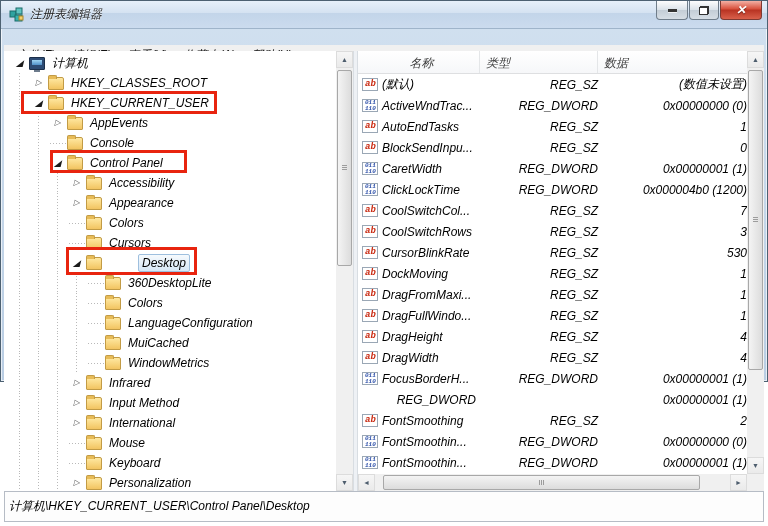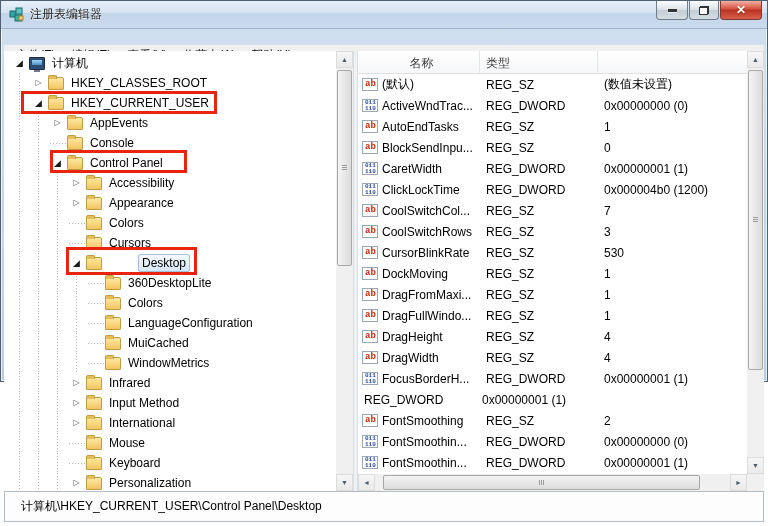--- a/index.html
+++ b/index.html
@@ -4,20 +4,21 @@
 <style>
   * { margin:0; padding:0; box-sizing:border-box; }
   html,body { width:768px; height:526px; overflow:hidden; }
   body { font-family:"Liberation Sans", sans-serif; font-size:12px; color:#000; }
 
   
   .window { position:relative; width:768px; height:382px;
     background:linear-gradient(#d2e1f0,#b9cde3);
     border:1px solid #4d6172;
     box-shadow:inset 0 0 0 1px rgba(255,255,255,.65);
+    font-style:italic;
   }
 
   
   .titlebar { position:absolute; left:0; top:0; right:0; height:28px;
     display:flex; align-items:center; padding:0 6px;
     background:linear-gradient(#e7f0fa 0%,#d4e2f1 45%,#c3d5e9 46%,#cbdbee 100%);
     border-bottom:1px solid #9fb4ca; }
   .app-icon { width:16px; height:16px; margin:0 5px 0 2px; display:inline-block; }
   .title-text { font-size:12px; color:#1c1c1c; text-shadow:0 1px 0 rgba(255,255,255,.8); }
   .winbtns { position:absolute; right:5px; top:0; display:flex; }
@@ -71,21 +72,21 @@
 
   
   .splitter { width:4px; background:#eef1f5; border-right:1px solid #d8dde2; }
 
   
   .list-pane { position:relative; flex:1; background:#fff; overflow:hidden; }
   .list-header { position:absolute; left:0; top:0; right:17px; height:23px; display:flex;
     background:linear-gradient(#ffffff,#f6f7f9); border-bottom:1px solid #dedfe1; }
   .hcell { padding:4px 0 0 6px; color:#3e3e3e; border-right:1px solid #e4e6e8; height:100%; }
   .hcell.c-name { width:122px;text-align:center; } .hcell.c-type { width:118px; } .hcell.c-data { flex:1; border-right:none; }
-  .list-rows { position:absolute; left:0; top:23px; right:17px; }
+  .list-rows { position:absolute; left:0; top:23px; right:17px;text-align:right; }
   .lrow { height:21px; display:flex; align-items:center; }
   .lc-name { width:122px; display:flex; align-items:center; padding-left:4px; overflow:hidden; white-space:nowrap; }
   .lc-type { width:118px; padding-left:6px; white-space:nowrap; }
   .lc-data { flex:1; padding-left:6px; white-space:nowrap; overflow:hidden; }
   .sic, .dic { width:16px; height:13px; flex:0 0 16px; margin-right:4px; border:1px solid #9aa7b5;
     background:#fff; position:relative; font-family:"Liberation Mono",monospace; }
   .sic::before { content:'ab'; position:absolute; left:2px; top:0px; font-size:9px; font-weight:bold; color:#c92a12; line-height:11px; }
   .dic::before { content:'011'; position:absolute; left:2px; top:0; font-size:6px; font-weight:bold; color:#2b4ea8; line-height:6px; }
   .dic::after { content:'110'; position:absolute; left:2px; top:6px; font-size:6px; font-weight:bold; color:#2b4ea8; line-height:6px; }
 
@@ -107,21 +108,21 @@
   .sbtn.h { width:17px; height:17px; flex:0 0 17px; }
   .htrack { position:relative; flex:1; }
   .hthumb { position:absolute; top:1px; bottom:1px; left:8px; right:30px; border:1px solid #a8a8a8;
     border-radius:2px; background:linear-gradient(#f4f4f4,#dcdcdc); }
   .hthumb::after { content:''; position:absolute; top:4px; bottom:4px; left:50%; margin-left:-3px; width:5px;
     background-image:repeating-linear-gradient(to right,#9c9c9c 0 1px,transparent 1px 2px); }
   .corner { position:absolute; right:0; bottom:0; width:17px; height:17px; background:#f0f0f0; }
 
   
   .statusbar { position:absolute; left:3px; right:3px; top:490px; height:31px;
-    background:#fdfdfd; border:1px solid #b6bcc5; display:flex; align-items:center; padding-left:16px; }
+    background:#fdfdfd; border:1px solid #b6bcc5; display:flex; align-items:center; padding-left:4px; }
 
   
   .annbox { position:absolute; border:3px solid var(--ann,#e8240f); pointer-events:none; }
   .annbox.b1 { left:20px; top:90px; width:196px; height:23px; }
   .annbox.b2 { left:49px; top:149px; width:137px; height:23px; }
   .annbox.b3 { left:65px; top:246px; width:131px; height:28px; }
 </style>
 </head>
 <body>
 
@@ -337,20 +338,21 @@
         <div class="sbtn down">▼</div>
       </div>
     </div>
 
     <div class="splitter"></div>
 
     <div class="list-pane">
       <div class="list-header">
         <div class="hcell c-name">名称</div>
         <div class="hcell c-type">类型</div>
+        <div class="hcell c-data">数据</div>
       </div>
       <div class="list-rows" id="list-rows">
           <div class="lrow">
             <div class="lc-name">
               <span class="sic"></span>
               <span>(默认)</span>
             </div>
             <div class="lc-type">REG_SZ</div>
             <div class="lc-data">(数值未设置)</div>
           </div>

